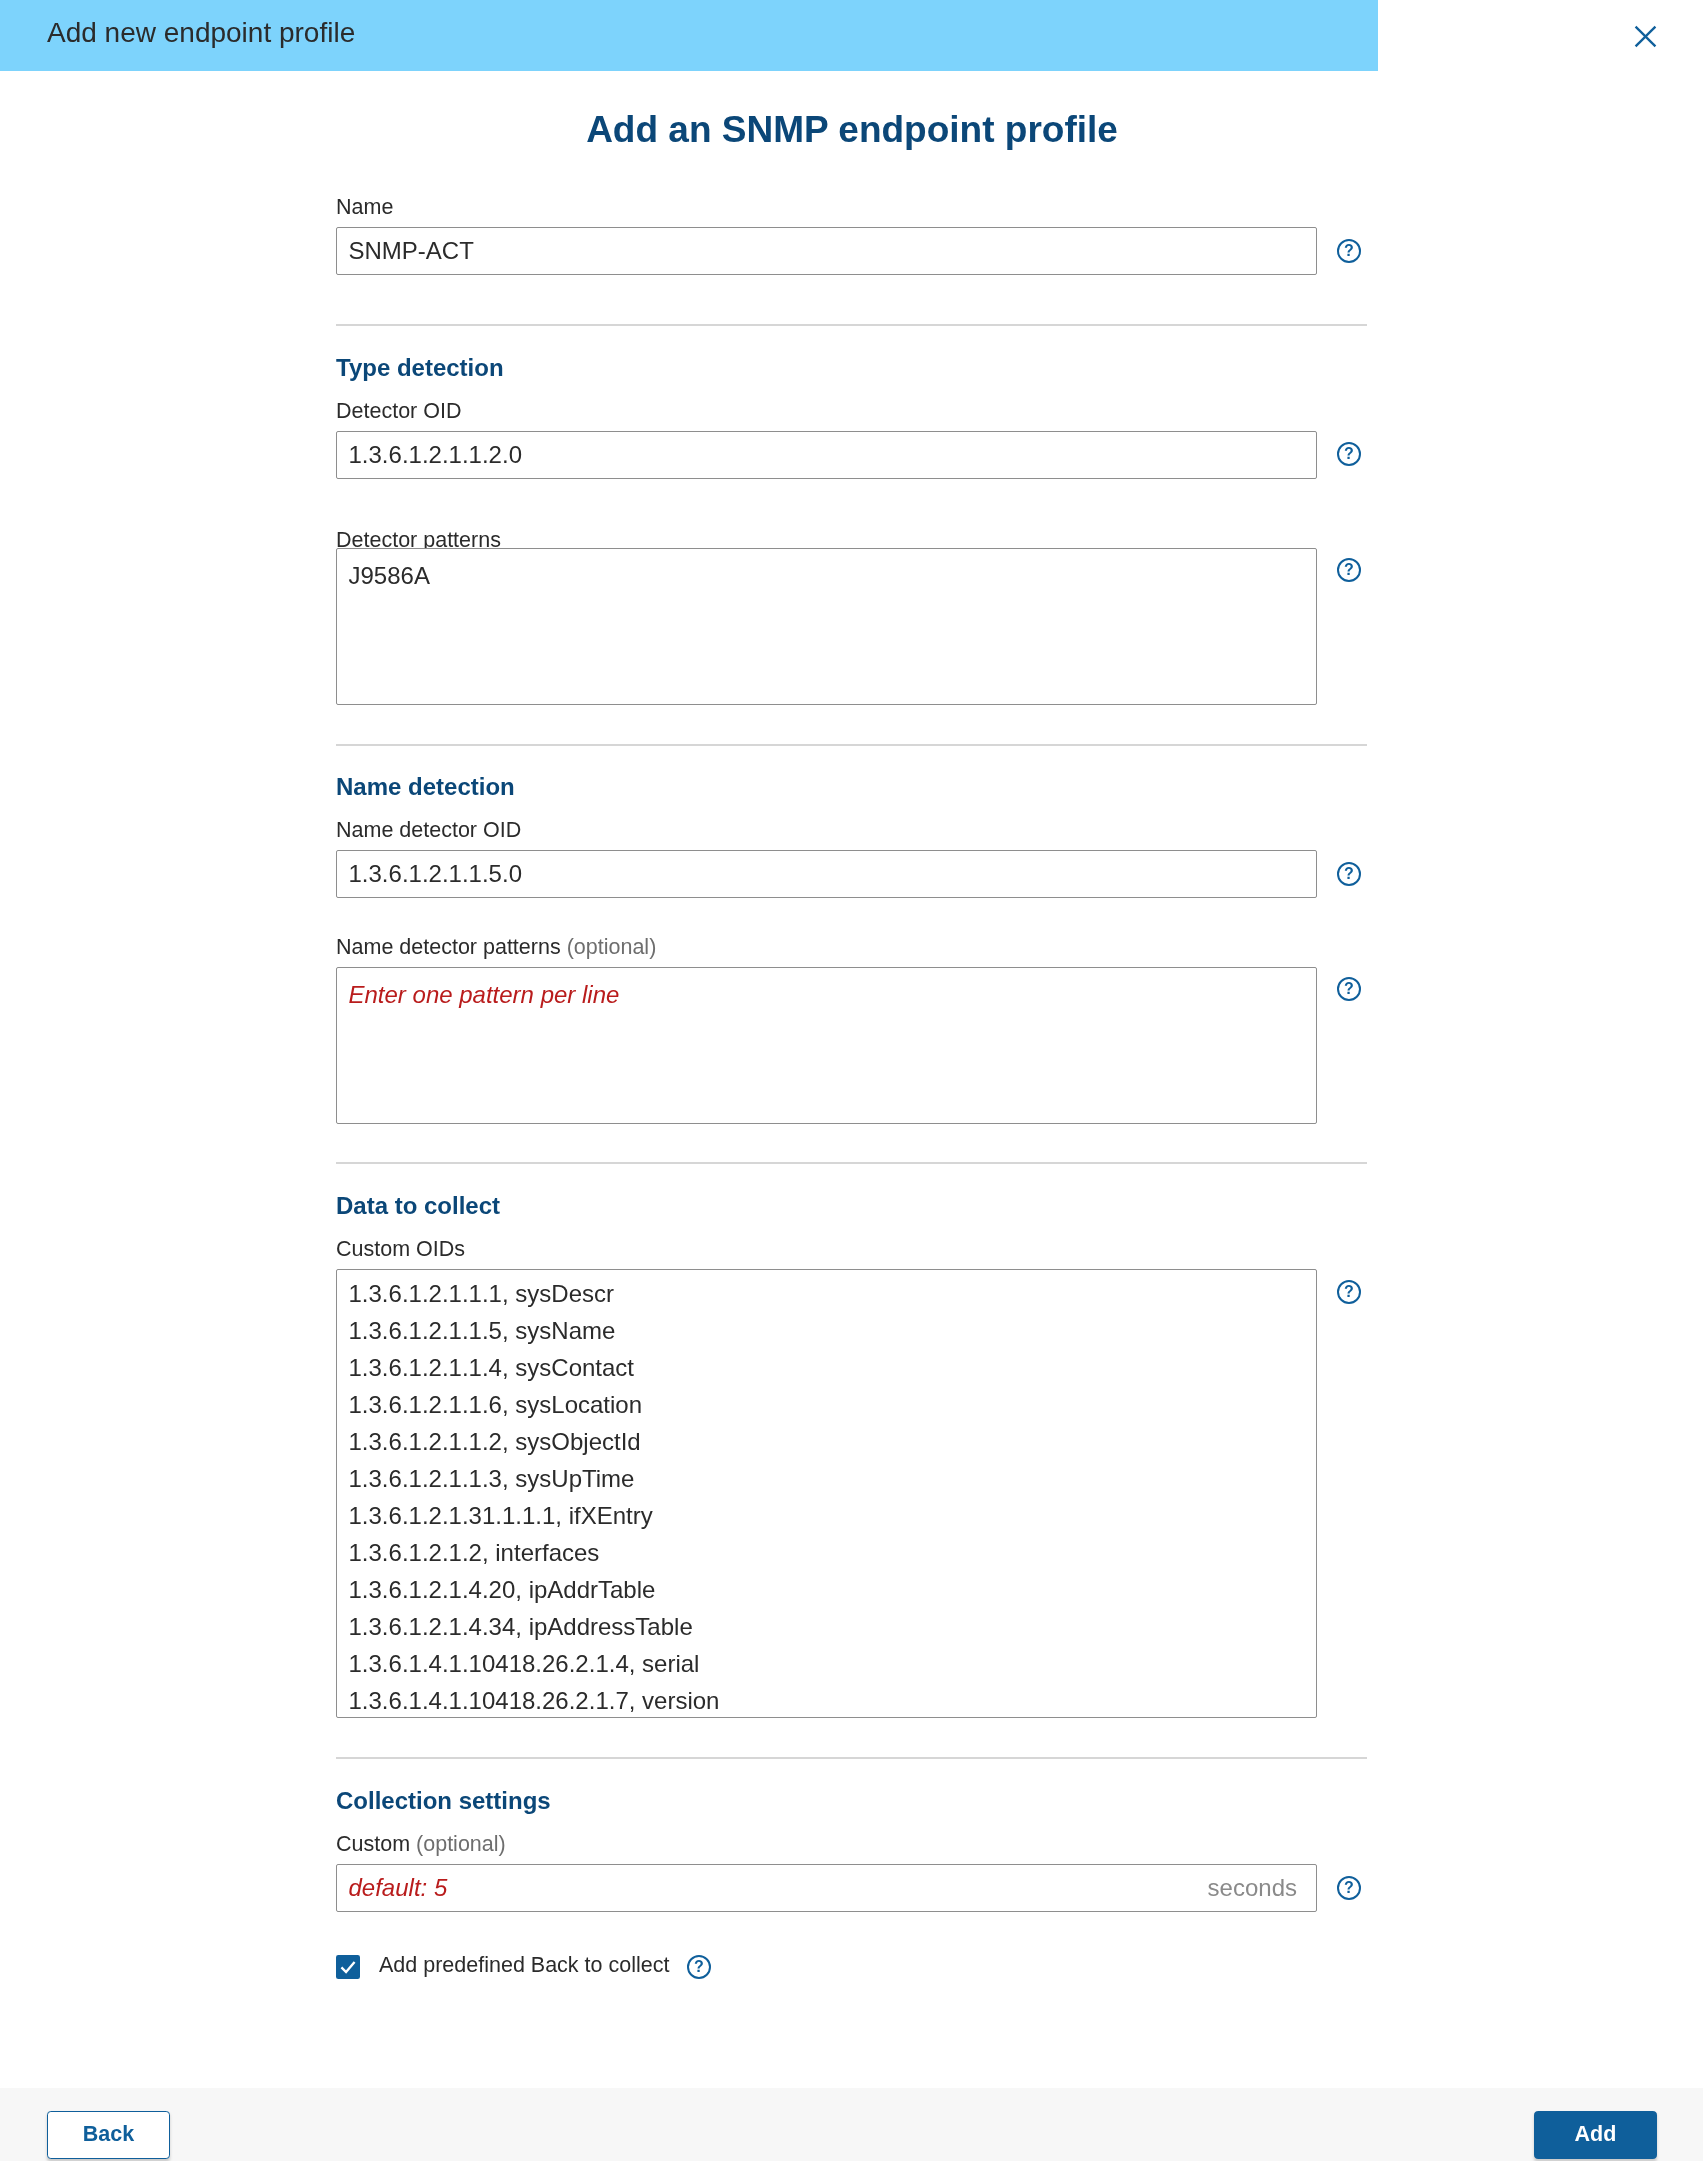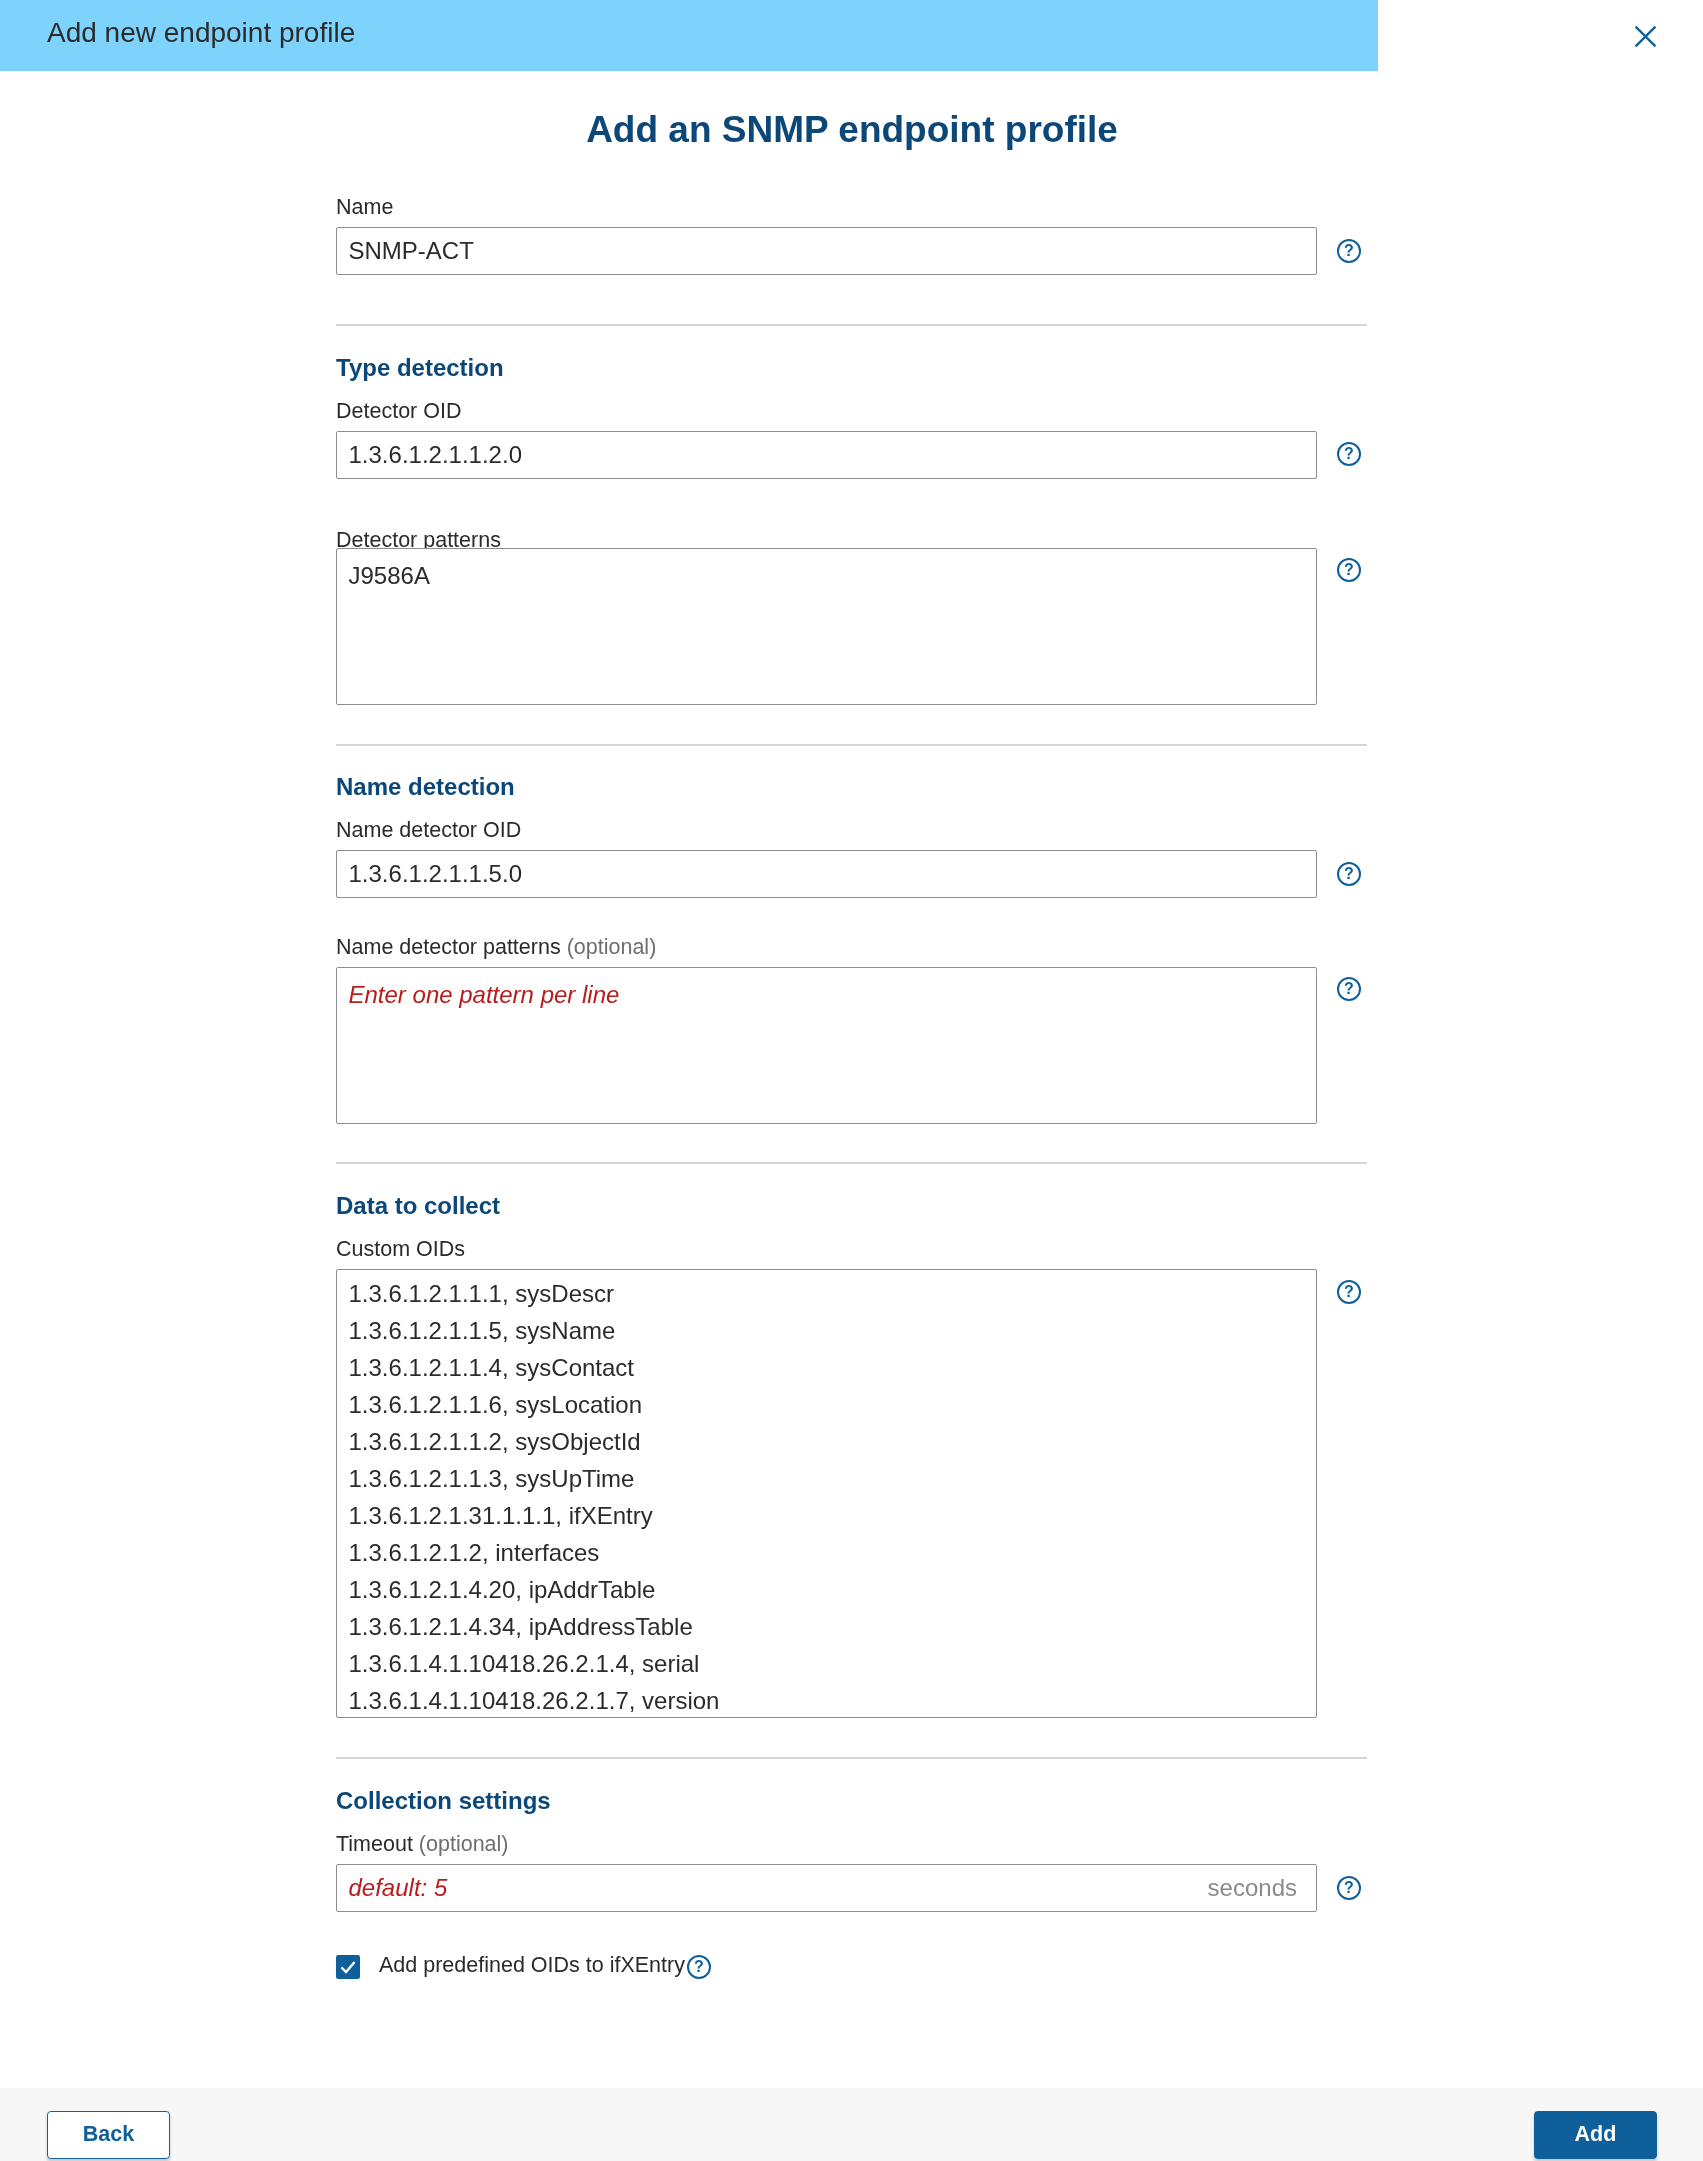--- a/index.html
+++ b/index.html
@@ -106,34 +106,34 @@
   <span class="oid-line">1.3.6.1.2.1.4.34, ipAddressTable</span>
   <span class="oid-line">1.3.6.1.4.1.10418.26.2.1.4, serial</span>
   <span class="oid-line">1.3.6.1.4.1.10418.26.2.1.7, version</span>
 </div>
 <div class="help" style="top:1280px;">?</div>
 
 <div class="divider" style="top:1757px;"></div>
 
 <div class="section-title" style="top:1787px;">Collection settings</div>
 <div class="label" style="top:1832px;">
-  <span>Timeout</span>
+  <span>Custom</span>
   <span class="opt">(optional)</span>
 </div>
 <div class="input single" style="top:1864px;">
   <span class="placeholder">default: 5</span>
   <span class="suffix">seconds</span>
 </div>
 <div class="help" style="top:1876px;">?</div>
 
 <div class="checkbox">
   <svg width="24" height="24" viewBox="0 0 31 31">
     <polyline points="7,16 13,22 24,9" fill="none" stroke="#ffffff" stroke-width="3"></polyline>
   </svg>
 </div>
-<div class="check-label">Add predefined OIDs to ifXEntry</div>
+<div class="check-label">Add predefined Back to collect</div>
 <div class="help" style="left:687px; top:1955px;">?</div>
 
 <div class="footer">
   <div class="btn btn-back">Back</div>
   <div class="btn btn-add">Add</div>
 </div>
 
 
 </body></html>

